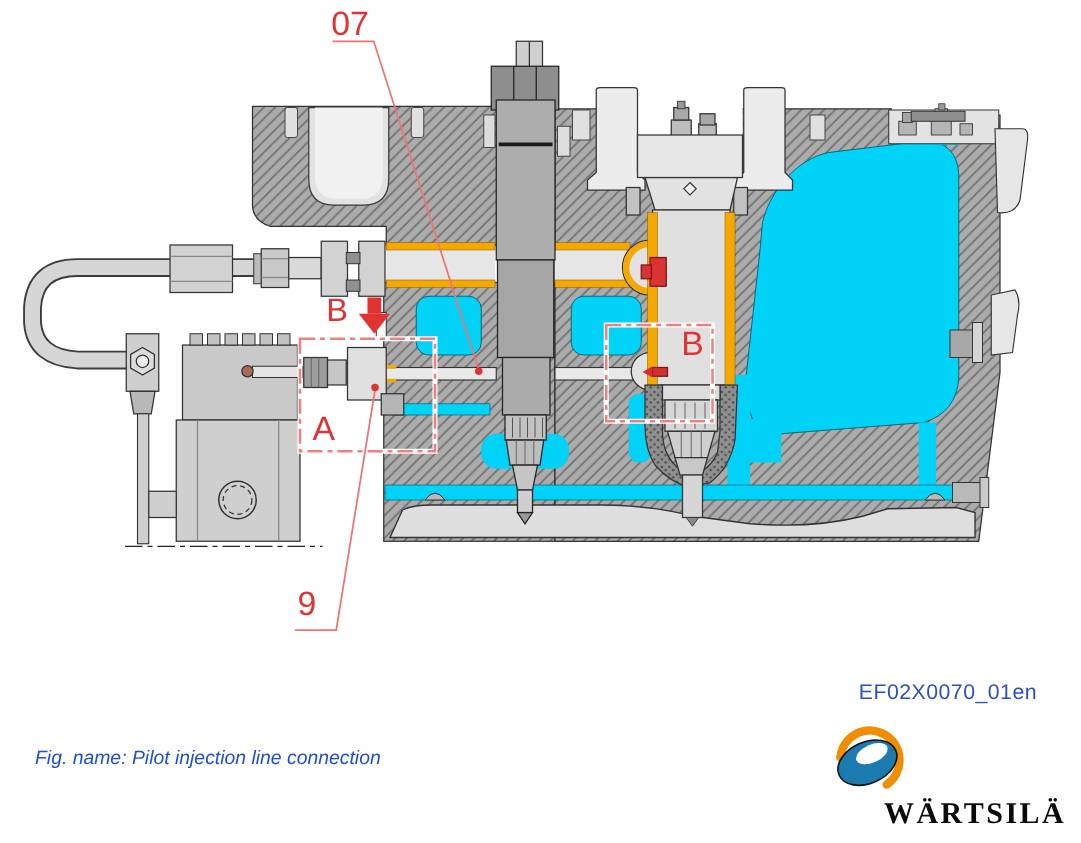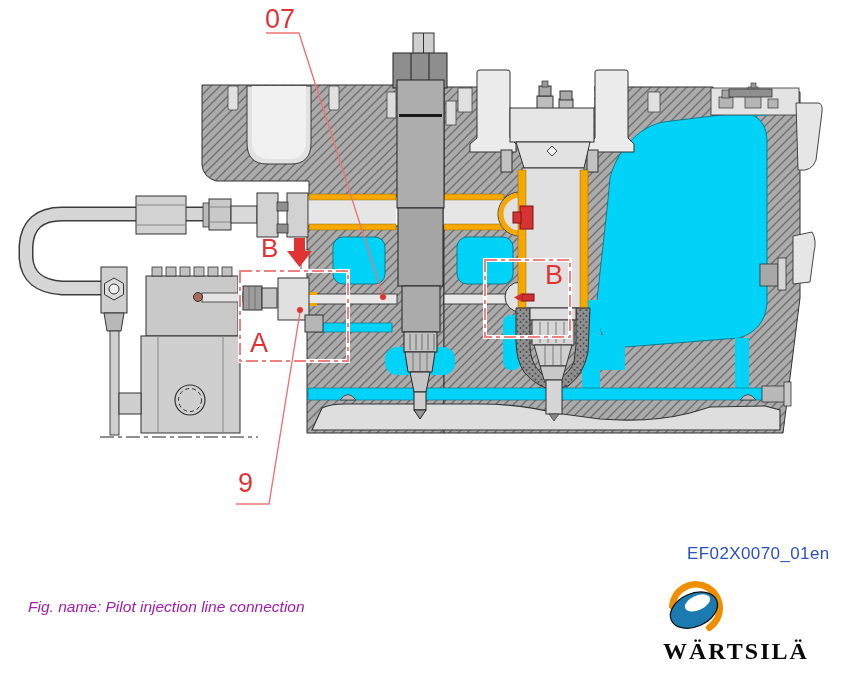--- a/index.html
+++ b/index.html
@@ -8,24 +8,24 @@
   .stage{position:absolute;left:0;top:0;width:865px;height:674px;}
   svg{display:block;}
   .callout{position:absolute;color:#e23333;font-size:27px;line-height:1;
            font-family:"Liberation Sans",sans-serif;}
   #callout-07{left:265px;top:6px;}
   #callout-viewb{left:261px;top:235px;font-size:26px;}
   #callout-a{left:250px;top:330px;}
   #callout-b{left:545px;top:262px;}
   #callout-12{left:238px;top:470px;}
   .caption{position:absolute;left:28px;top:598px;font-style:italic;
-           font-size:15.5px;color:#a21caf;}
+           font-size:15.5px;color:#1d4ed8;}
   .doccode{position:absolute;left:687px;top:544px;font-size:17px;
            color:#2a50c8;letter-spacing:.4px;text-align:center;}
-  .logo{position:absolute;left:663px;top:575px;width:190px;text-align:left;}
+  .logo{position:absolute;left:663px;top:575px;width:190px;text-align:right;}
   .logo .wordmark{font-family:"Liberation Serif",serif;font-weight:bold;
            font-size:24px;letter-spacing:2px;color:#0a0a0a;margin-top:1px;}
 </style>
 </head>
 <body>
 
 <div class="stage">
 <svg width="865" height="565" viewBox="0 0 865 565">
   <defs>
     <pattern id="hatch" width="9" height="9" patternUnits="userSpaceOnUse">

